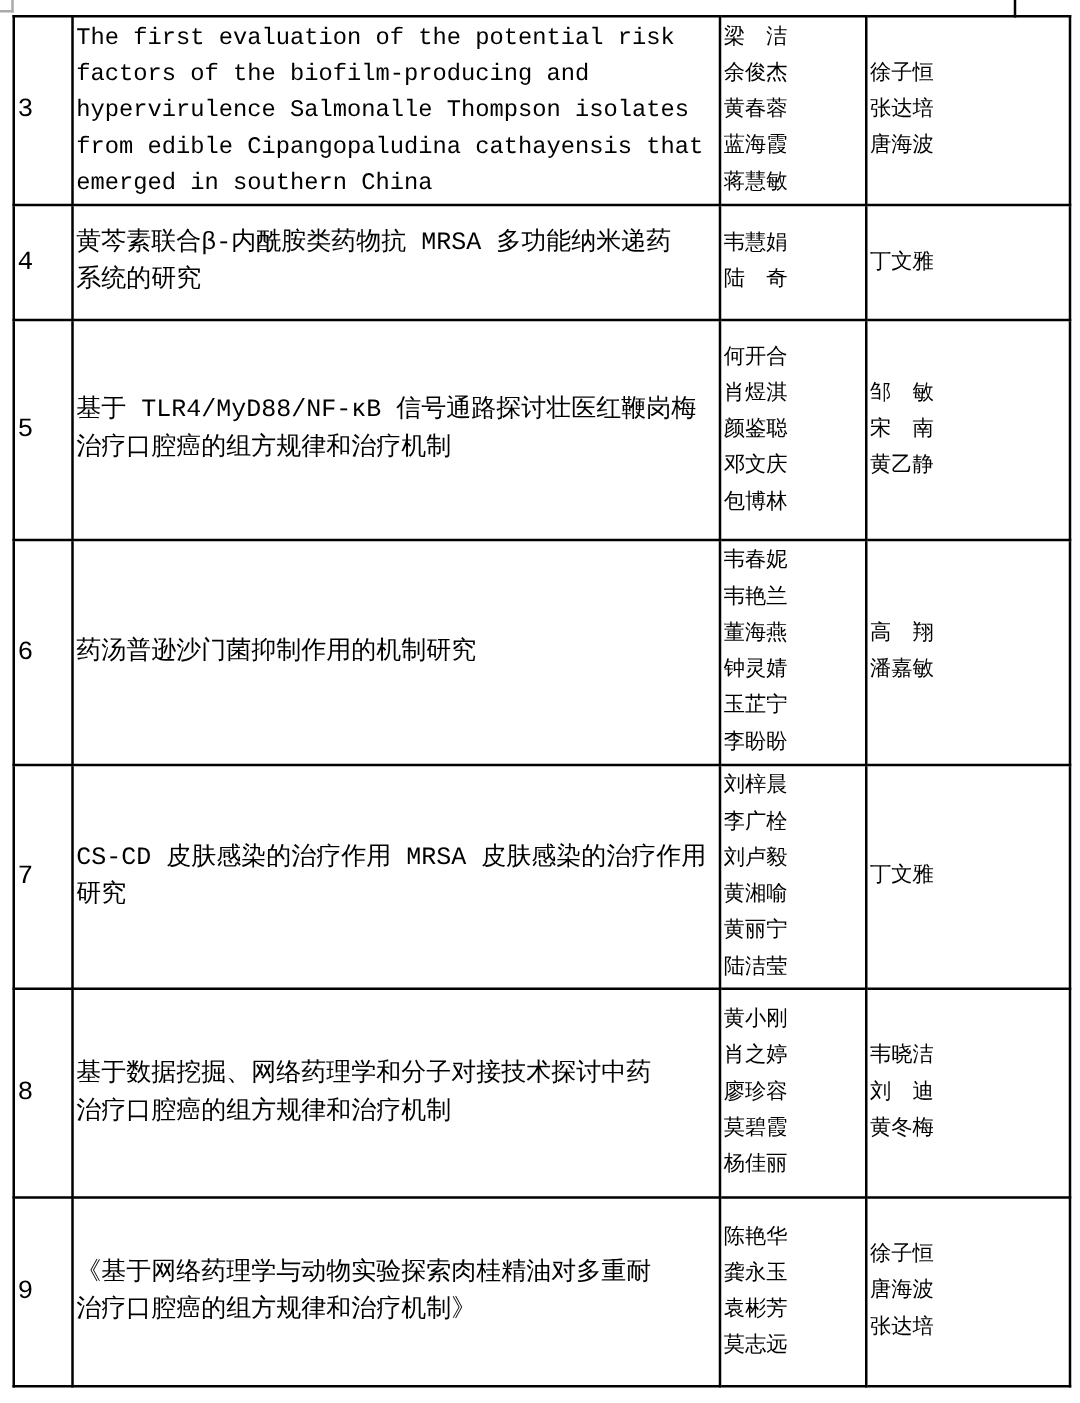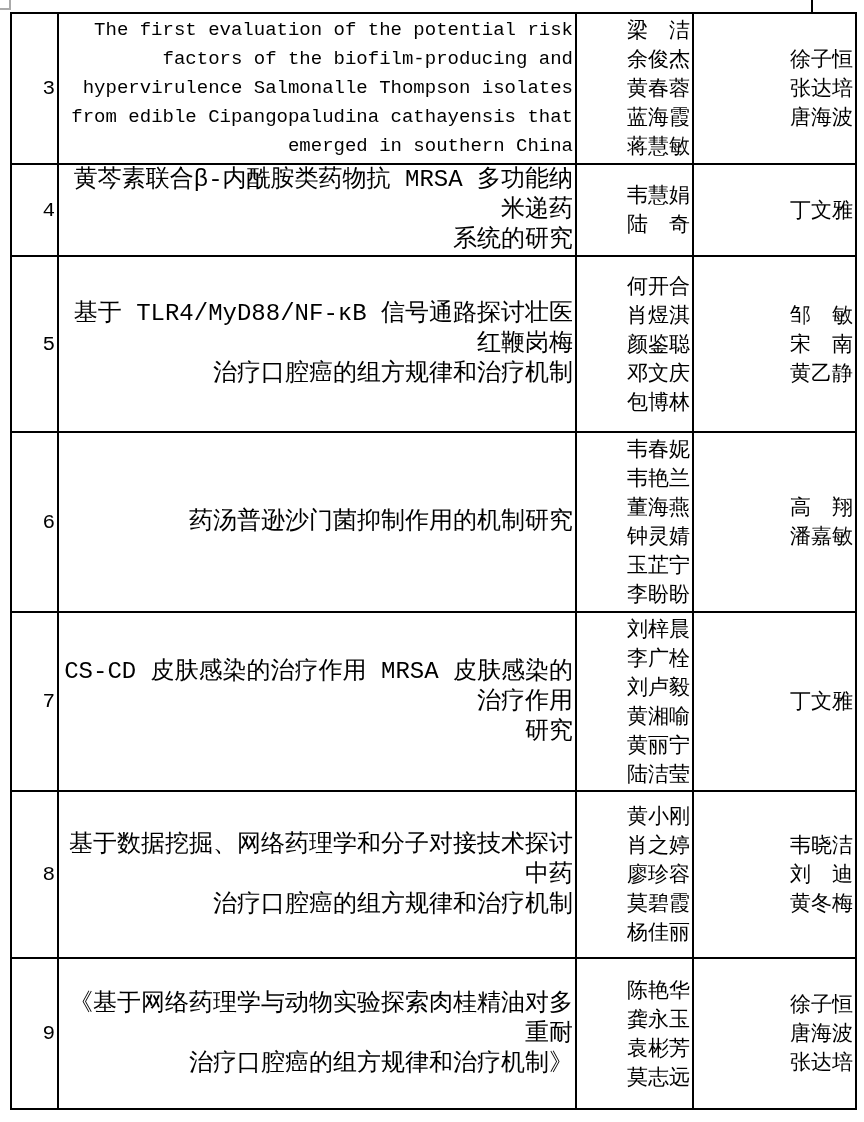--- a/index.html
+++ b/index.html
@@ -35,40 +35,39 @@
     left: 10px;
     top: 12px;
     width: 845px;
     border-collapse: collapse;
     table-layout: fixed;
   }
   table.doc td {
     border: 2px solid #000000;
     padding: 0 2px;
     vertical-align: middle;
-    text-align: right;
+    text-align: left;
     overflow: hidden;
   }
   .num {
     font-size: 21px;
   }
   .title {
-    font-size: 24px;
+    font-size: 20px;
     line-height: 30px;
     white-space: pre-line;
   }
   .title.en {
     font-size: 19px;
     line-height: 29px;
   }
   .names {
-    font-size: 21px;
+    font-size: 17px;
     line-height: 29px;
     white-space: pre-line;
-    font-family: Liberation Serif, serif;
   }
 </style>
 </head>
 <body>
 
 <div class="page">
 
   <div class="mark-h"></div>
   <div class="mark-v"></div>
   <div class="prev-line"></div>

